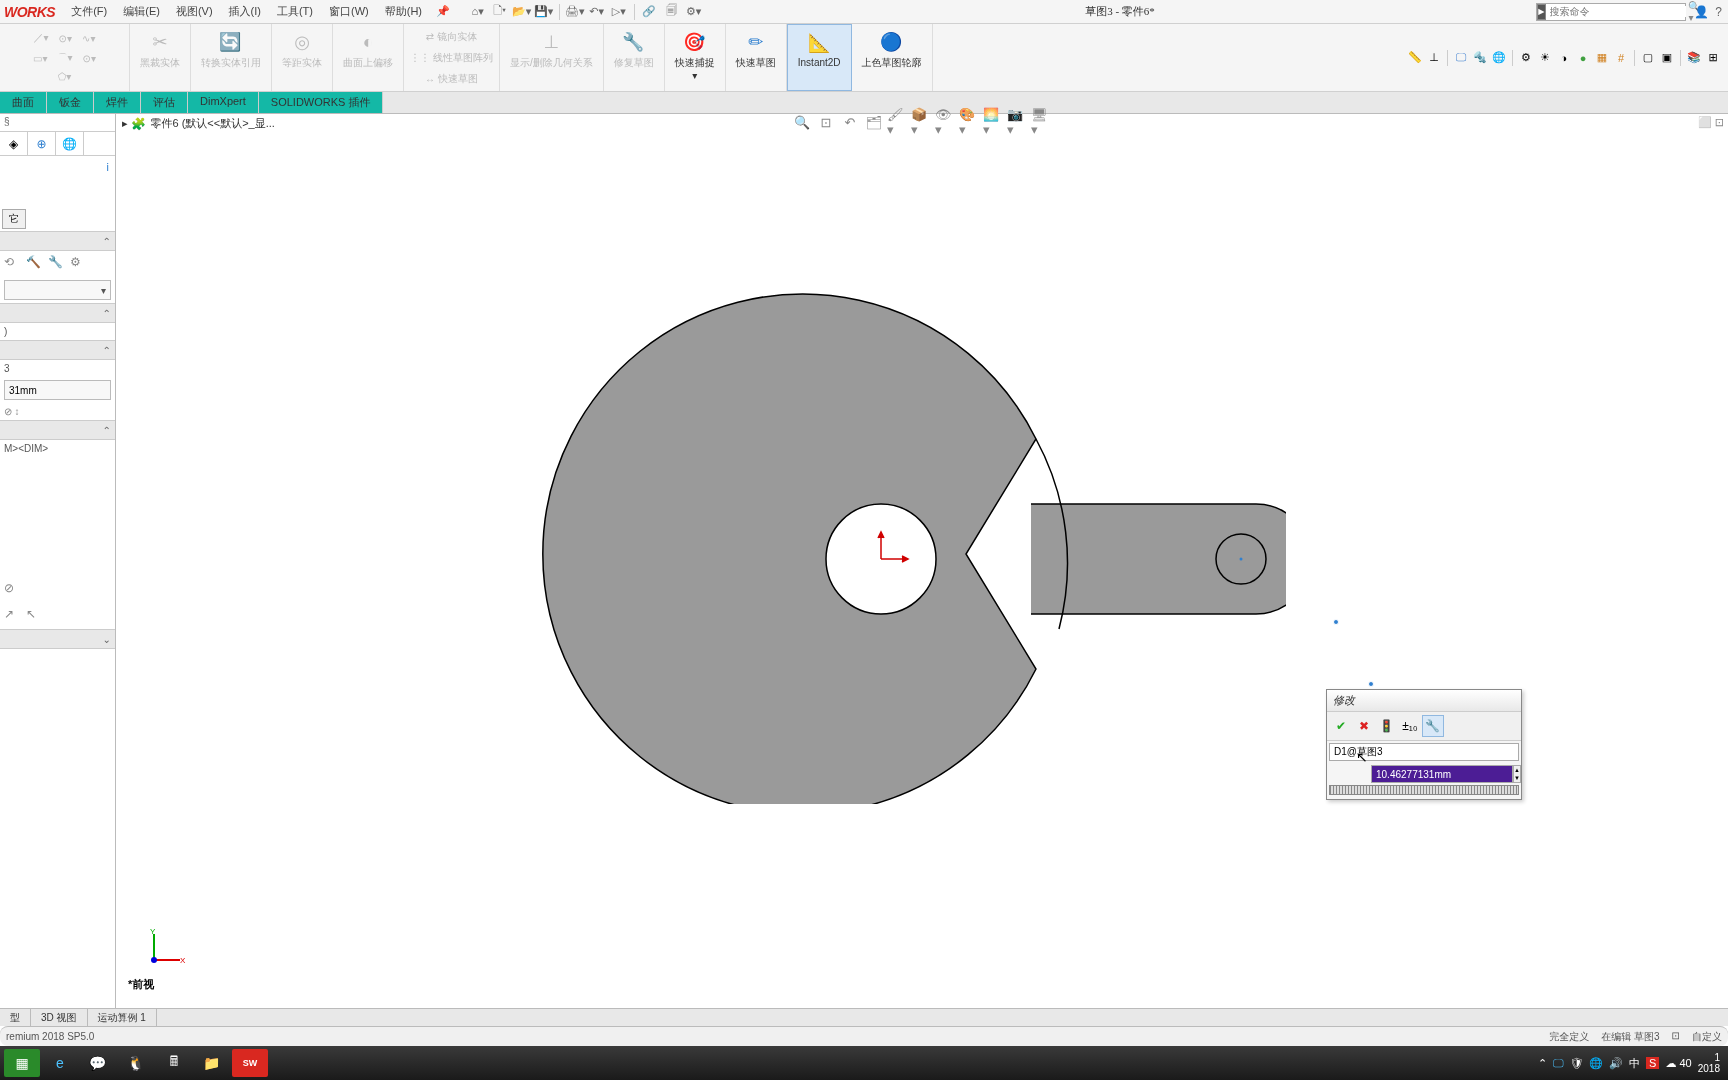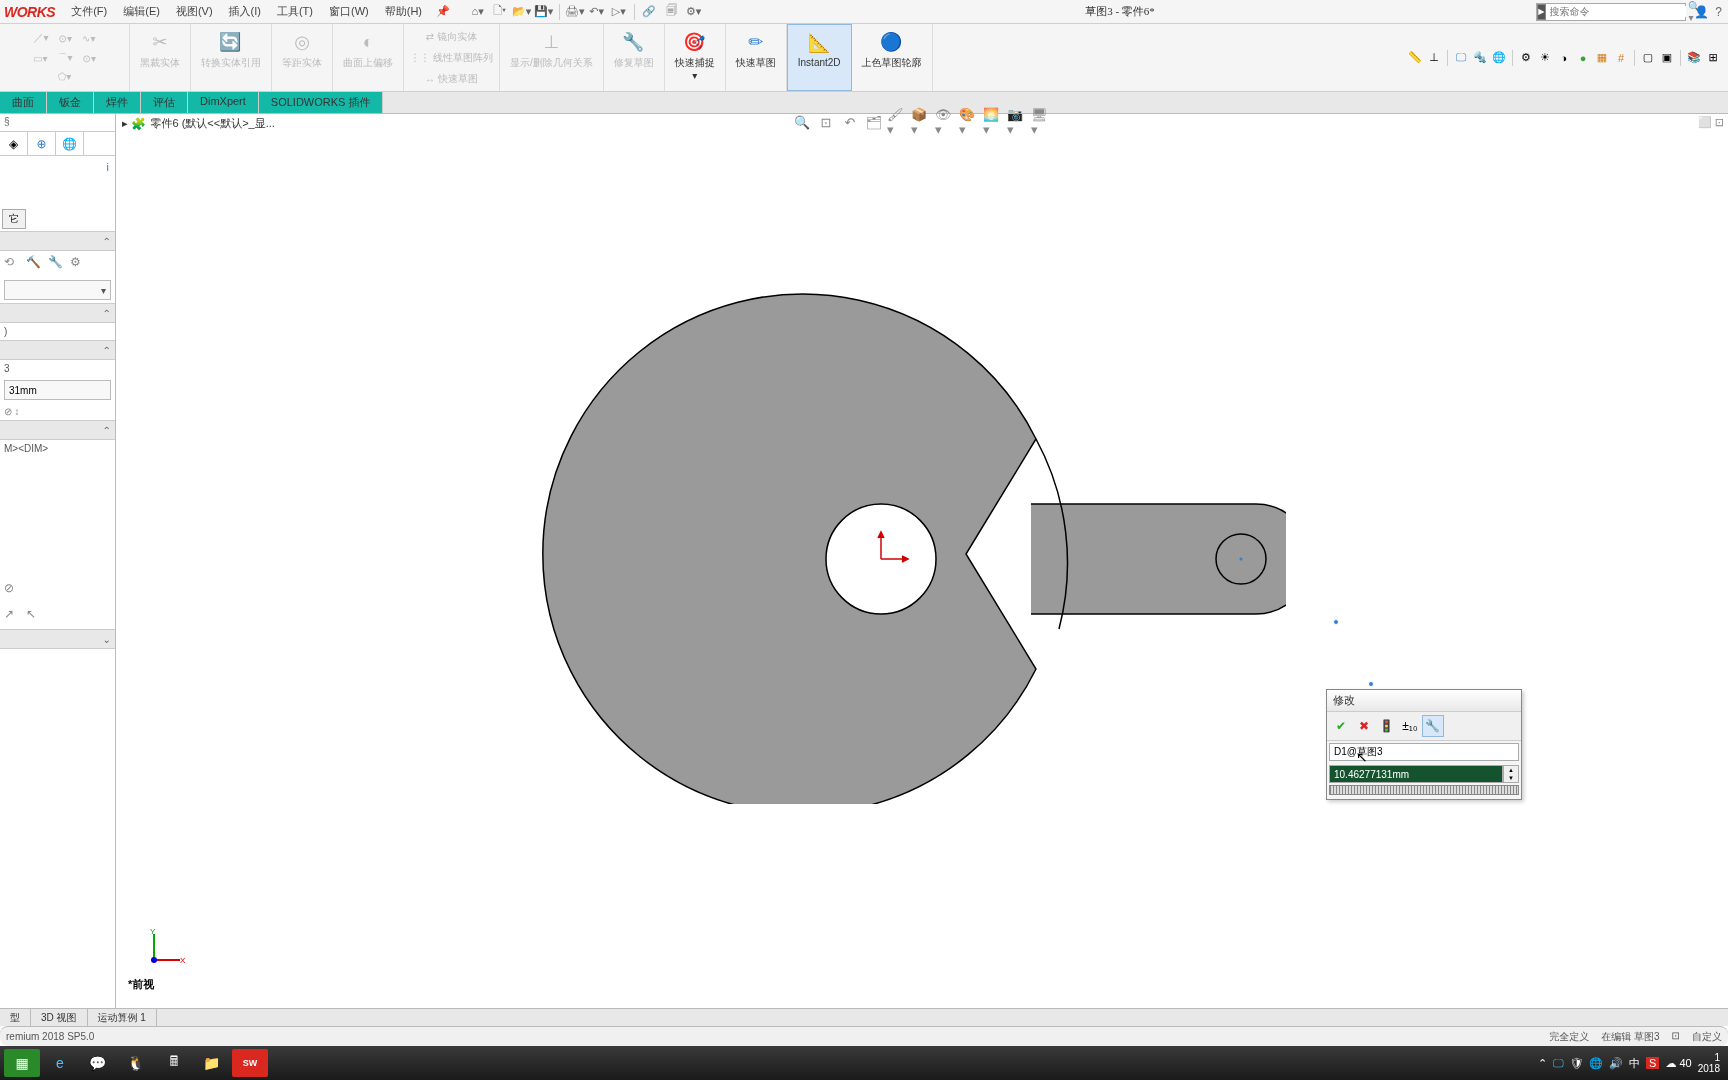--- a/index.html
+++ b/index.html
@@ -57,27 +57,27 @@
 .vt-btn { width: 22px; height: 22px; display: flex; align-items: center; justify-content: center; color: #888; cursor: pointer; font-size: 13px; }
 .triad { position: absolute; bottom: 40px; left: 30px; width: 40px; height: 40px; }
 .view-label { position: absolute; bottom: 16px; left: 12px; font-size: 11px; font-weight: bold; color: #000; }
 .view-label::before { content: '*'; }
 
 
 .part-svg { position: absolute; left: 370px; top: 130px; }
 
 
 .modify-dlg { position: absolute; left: 1210px; top: 575px; width: 196px; background: #f5f5f5; border: 1px solid #888; box-shadow: 2px 2px 4px rgba(0,0,0,0.2); font-size: 11px; }
-.dlg-title { background: linear-gradient(#fff,#e8e8e8); padding: 3px 6px; font-size: 11px; color: #333; border-bottom: 1px solid #ccc; }
+.dlg-title { background: linear-gradient(#fff,#e8e8e8); padding: 3px 6px; font-size: 11px; color: #333; border-bottom: 1px solid #ccc; font-style: italic; }
 .dlg-toolbar { display: flex; padding: 3px; gap: 1px; background: #f0f0f0; border-bottom: 1px solid #ccc; }
 .dlg-btn { width: 22px; height: 22px; border: 1px solid transparent; display: flex; align-items: center; justify-content: center; cursor: pointer; font-size: 12px; }
 .dlg-btn.selected { background: #d8e8f8; border-color: #90b8e0; }
 .dlg-name-input { width: calc(100% - 4px); margin: 2px; border: 1px solid #aaa; padding: 2px 4px; font-size: 10px; height: 18px; }
 .dlg-val-row { display: flex; margin: 2px; height: 18px; }
-.dlg-val-input { flex: 1; border: 1px solid #aaa; background: #14532d; color: #fff; padding: 2px 4px; font-size: 10px; }
+.dlg-val-input { flex: 1; border: 1px solid #aaa; background: #4c1d95; color: #fff; padding: 2px 4px; font-size: 10px; margin-left: 42px; }
 .dlg-spin { width: 16px; display: flex; flex-direction: column; border: 1px solid #aaa; }
 .dlg-spin-btn { flex: 1; font-size: 6px; display: flex; align-items: center; justify-content: center; background: #f0f0f0; cursor: pointer; }
 .dlg-ruler { height: 10px; margin: 0 2px 4px; background: repeating-linear-gradient(90deg, #888 0, #888 1px, #ddd 1px, #ddd 3px); border: 1px solid #888; }
 .cursor-overlay { position: absolute; left: 1240px; top: 635px; font-size: 14px; color: #000; pointer-events: none; }
 
 
 .bottom-tabs { height: 18px; background: #e8e8e8; display: flex; border-top: 1px solid #bbb; font-size: 10px; }
 .btab { padding: 2px 10px; border-right: 1px solid #bbb; color: #333; cursor: pointer; }
 
 

